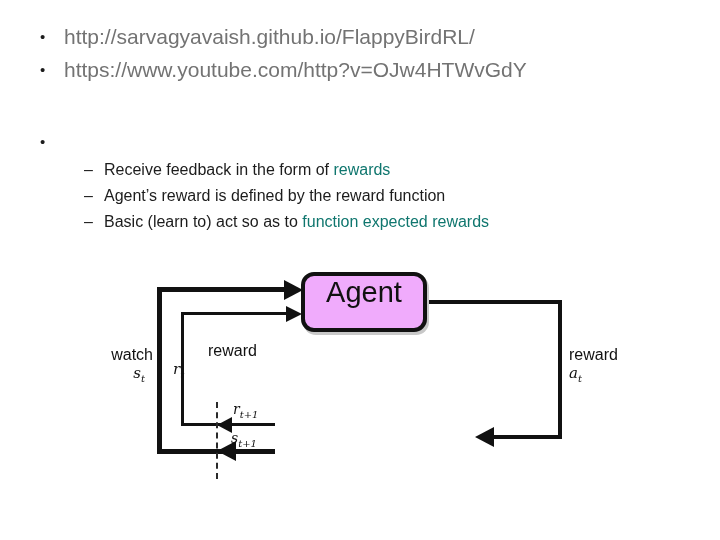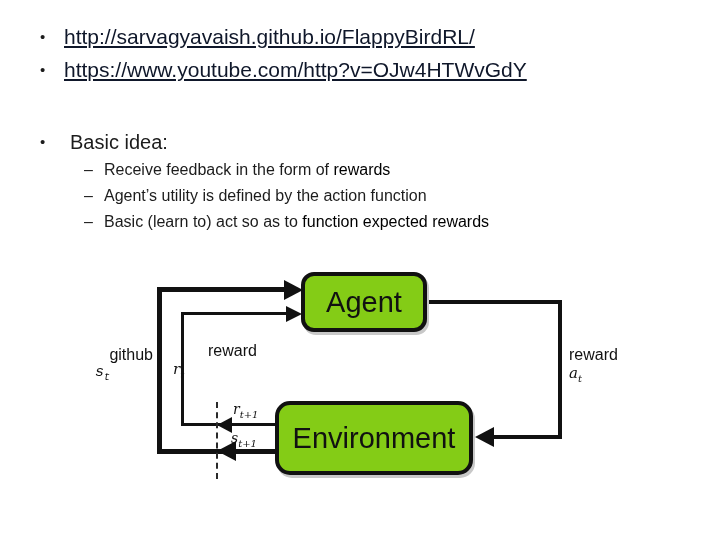--- a/index.html
+++ b/index.html
@@ -6,36 +6,36 @@
   body{
     width:720px;height:540px;position:relative;background:#ffffff;
     font-family:"Liberation Sans", sans-serif;color:#1c1c1c;overflow:hidden;
   }
   .row{position:absolute;display:flex;align-items:flex-start;white-space:nowrap;}
   .marker{display:inline-block;flex:0 0 auto;color:#1c1c1c;}
 
   
   .link-row{left:40px;font-size:21px;line-height:25px;}
   .link-row .marker{width:24px;font-size:15px;line-height:25px;}
-  .link{color:#0f172a;text-decoration:underline;cursor:pointer;}
+  .link{color:#737373;cursor:pointer;}
 
   
   .heading-row{left:40px;top:130px;font-size:20px;line-height:24px;}
   .heading-row .marker{width:30px;font-size:15px;line-height:24px;}
 
   
   .sub-row{left:84px;font-size:16px;line-height:20px;}
   .sub-row .marker{width:20px;}
-  .hl{color:#000000;}
+  .hl{color:#0f766e;}
 
   
   .diagram{position:absolute;left:0;top:0;width:720px;height:540px;pointer-events:none;}
   .dbox{
-    position:absolute;box-sizing:border-box;background:#84cc16;border:4px solid #111;
-    display:flex;align-items:center;justify-content:center;font-size:29px;color:#111;
+    position:absolute;box-sizing:border-box;background:#f0abfc;border:4px solid #111;
+    display:flex;align-items:flex-start;justify-content:center;font-size:29px;color:#111;
     box-shadow:2px 3px 0 #c8c8c8;
   }
   .agent-box{left:301px;top:272px;width:126px;height:60px;border-radius:13px;}
   .env-box{left:275px;top:401px;width:198px;height:74px;border-radius:15px;}
   .dline{position:absolute;background:#111;}
   .tri{position:absolute;width:0;height:0;}
   .tri-right{border-top:10px solid transparent;border-bottom:10px solid transparent;border-left:19px solid #111;}
   .tri-right-sm{border-top:8px solid transparent;border-bottom:8px solid transparent;border-left:16px solid #111;}
   .tri-left{border-top:10px solid transparent;border-bottom:10px solid transparent;border-right:19px solid #111;}
   .tri-left-sm{border-top:8px solid transparent;border-bottom:8px solid transparent;border-right:15px solid #111;}
@@ -52,30 +52,29 @@
   <span class="marker">•</span>
   <a class="link">http://sarvagyavaish.github.io/FlappyBirdRL/</a>
 </div>
 <div class="row link-row" style="top:57px">
   <span class="marker">•</span>
   <a class="link">https://www.youtube.com/http?v=OJw4HTWvGdY</a>
 </div>
 
 <div class="row heading-row">
   <span class="marker">•</span>
-  <span>Basic idea:</span>
 </div>
 
 <div class="row sub-row" style="top:160px">
   <span class="marker">–</span>
   <span><span>Receive feedback in the form of </span><span class="hl">rewards</span><span></span></span>
 </div>
 <div class="row sub-row" style="top:186px">
   <span class="marker">–</span>
-  <span><span>Agent’s utility is defined by the action function</span></span>
+  <span><span>Agent’s reward is defined by the reward function</span></span>
 </div>
 <div class="row sub-row" style="top:212px">
   <span class="marker">–</span>
   <span><span>Basic (learn to) act so as to </span><span class="hl">function expected rewards</span><span></span></span>
 </div>
 
 <div class="diagram">
 
   <div class="dline" style="left:157px;top:287px;width:130px;height:5px;"></div>
   <div class="tri tri-right" style="left:284px;top:280px;"></div>
@@ -92,26 +91,23 @@
   <div class="dline" style="left:427px;top:300px;width:135px;height:4px;"></div>
   <div class="dline" style="left:558px;top:300px;width:4px;height:139px;"></div>
   <div class="dline" style="left:480px;top:435px;width:82px;height:4px;"></div>
   <div class="tri tri-left" style="left:475px;top:427px;"></div>
 
   <div class="dashed-v"></div>
 
   <div class="dbox agent-box">
     <span>Agent</span>
   </div>
-  <div class="dbox env-box">
-    <span>Environment</span>
-  </div>
 
-  <div class="dlabel" style="left:95px;top:346px;width:58px;text-align:right;">github</div>
-  <div class="dlabel math" style="left:95px;top:364px;width:50px;font-size:15px;font-family:Liberation Mono, monospace;"><span>s</span><sub>t</sub></div>
+  <div class="dlabel" style="left:95px;top:346px;width:58px;text-align:right;">watch</div>
+  <div class="dlabel math" style="left:95px;top:364px;width:50px;text-align:right;font-size:15px;"><span>s</span><sub>t</sub></div>
 
   <div class="dlabel" style="left:188px;top:342px;margin-left:20px;">reward</div>
   <div class="dlabel math" style="left:173px;top:360px;font-size:15px;"><span>r</span><sub>t</sub></div>
 
   <div class="dlabel" style="left:569px;top:346px;">reward</div>
   <div class="dlabel math" style="left:569px;top:364px;font-size:15px;"><span>a</span><sub>t</sub></div>
 
   <div class="dlabel math sig-label" style="left:233px;top:401px;text-align:center;"><span>r</span><sub>t+1</sub></div>
   <div class="dlabel math sig-label" style="left:231px;top:430px;"><span>s</span><sub>t+1</sub></div>
 </div>

